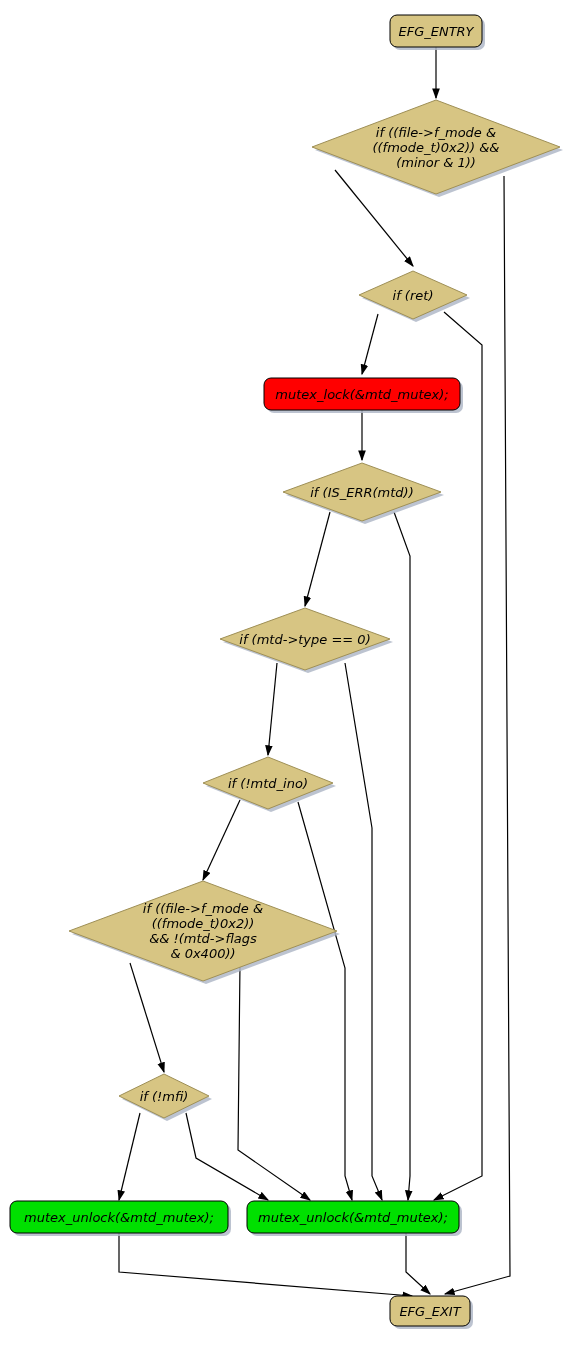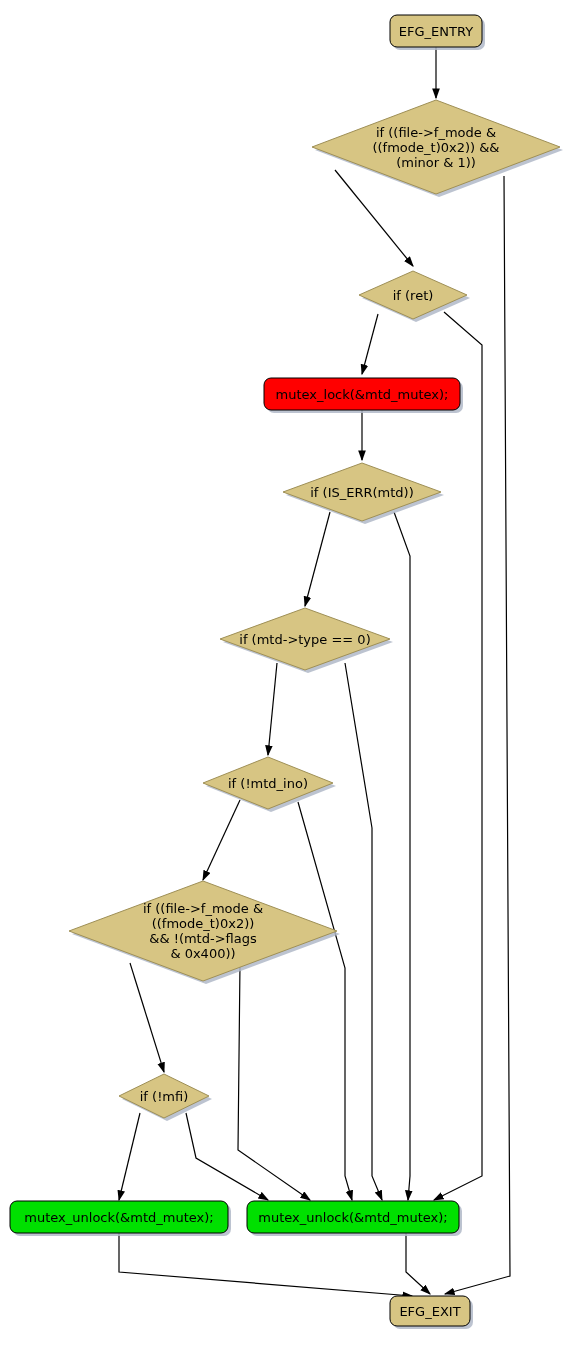--- a/index.html
+++ b/index.html
@@ -1,18 +1,18 @@
 <!DOCTYPE html>
 <html><head>
 <meta charset="utf-8">
 <style>
   html,body{margin:0;padding:0;background:#ffffff;}
   body{width:579px;height:1345px;overflow:hidden;
        font-family:"DejaVu Sans","Liberation Sans",sans-serif;}
-  #stage{position:relative;width:579px;height:1345px;}
+  #stage{position:relative;width:579px;height:1345px;font-style:italic;}
   svg{display:block;}
 </style>
 </head>
 <body>
 
 <div id="stage">
   <svg id="graph" width="579" height="1345" viewBox="0 0 579 1345">
     <defs>
       <marker id="arw" markerWidth="10" markerHeight="10" refX="8" refY="3.2" orient="auto" markerUnits="strokeWidth">
         <path d="M0,0 L9,3.2 L0,6.4 z" fill="#000000"></path>

